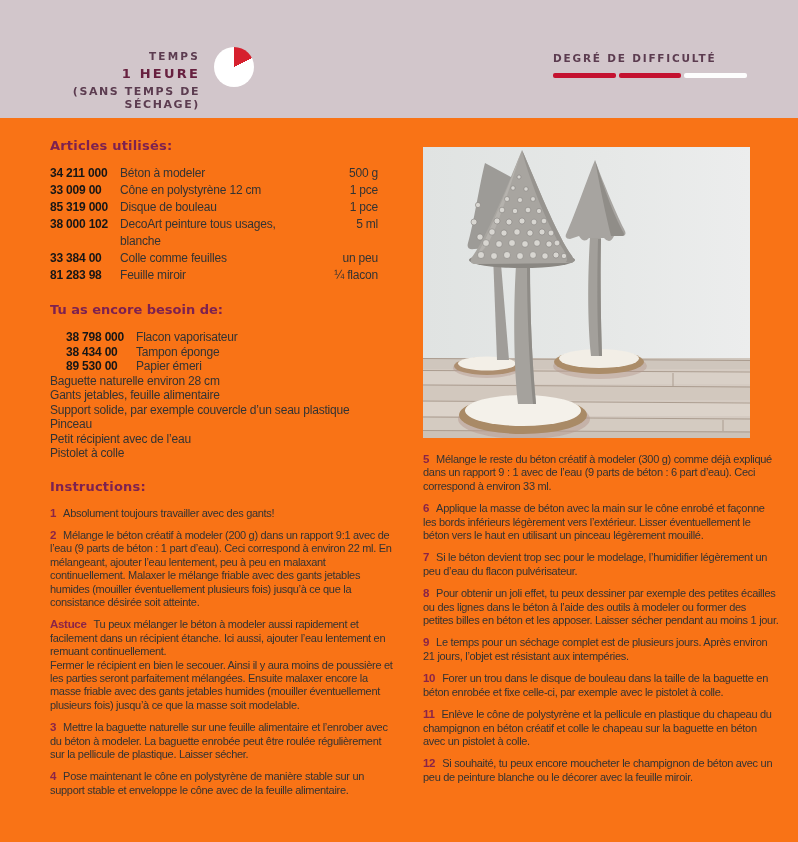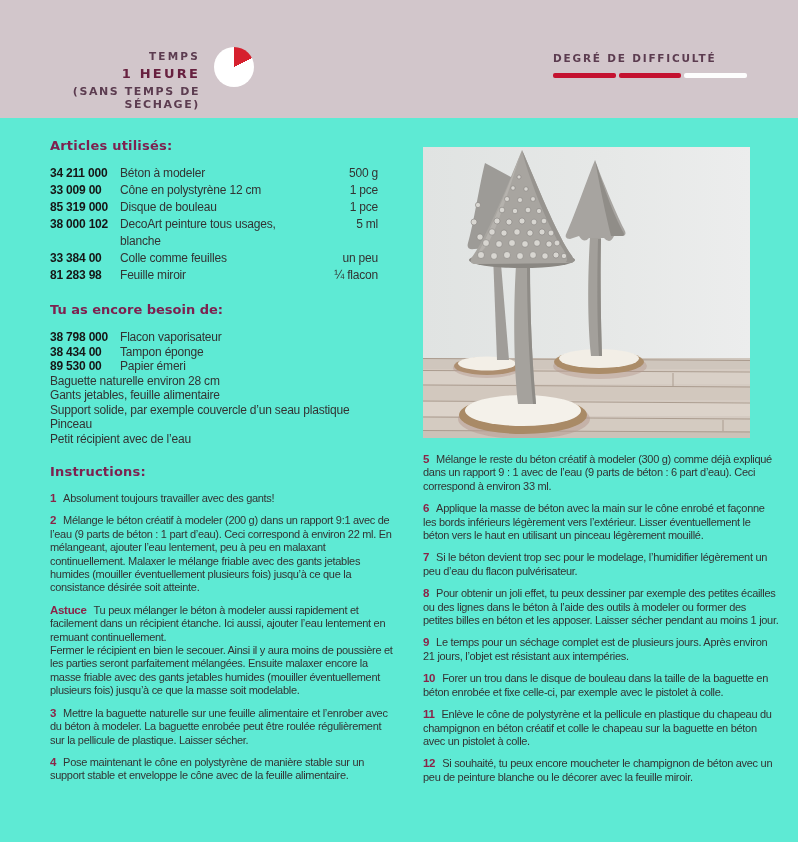--- a/index.html
+++ b/index.html
@@ -1,19 +1,19 @@
 <!DOCTYPE html>
 <html><head>
 <meta charset="utf-8">
 <style>
   * { margin:0; padding:0; box-sizing:border-box; }
   html,body { background:#ffffff; }
   .page {
     position:relative; width:798px; height:842px; overflow:hidden;
-    background:#5eead4;
+    background:#f97316;
     font-family:"Liberation Sans", sans-serif;
     color:#333333;
   }
   
   .band { position:absolute; left:0; top:0; width:798px; height:118px; background:#d2c6cb; }
   .time-block { position:absolute; left:0; top:50px; width:200px; text-align:right; color:#5c3c50; }
   .time-label { font-family:"DejaVu Sans", sans-serif; font-weight:700; font-size:10.5px; letter-spacing:2.2px; margin-bottom:4px; }
   .time-value { font-family:"DejaVu Sans", sans-serif; font-weight:800; font-size:13px; letter-spacing:2.2px; color:#67203f; margin-bottom:4px;text-align:right; }
   .time-note  { font-family:"DejaVu Sans", sans-serif; font-weight:700; font-size:11px; letter-spacing:1.6px; }
   .clock {
@@ -35,21 +35,21 @@
   .sub-title {
     font-family:"DejaVu Sans", sans-serif; font-weight:800; font-size:13px;
     color:#7d2150; margin-top:18px; margin-bottom:13px;
   }
   .articles-table { width:328px; }
   .article-row { display:flex; font-size:12px; line-height:17px; letter-spacing:-0.2px; }
   .article-row .sku { width:70px; font-weight:700; color:#161616; flex:none; }
   .article-row .name { flex:1; }
   .article-row .qty { width:62px; text-align:right; flex:none; }
   .needed-row { display:flex; font-size:12px; line-height:14.5px; letter-spacing:-0.2px; }
-  .needed-row .sku { width:70px; font-weight:700; color:#161616; flex:none; }
+  .needed-row .sku { width:70px; font-weight:700; color:#161616; flex:none;margin-left:16px; }
   .needed-row .name { flex:1; }
   .plain-line { font-size:12px; line-height:14.5px; letter-spacing:-0.2px; }
   .instructions-title { margin-top:18px; margin-bottom:13px; }
   .step { font-size:11px; line-height:13.4px; letter-spacing:-0.3px; margin-bottom:9px; }
   .step-label { font-weight:700; color:#8a2448; margin-right:7px; font-size:11.5px; }
   .step-text { white-space:pre-line; }
   
   .photo { width:327px; height:291px; margin-bottom:15px; }
   .photo svg { display:block; }
 </style>
@@ -143,20 +143,21 @@
 
 
         <div class="plain-line">Gants jetables, feuille alimentaire</div>
 
         <div class="plain-line">Support solide, par exemple couvercle d’un seau plastique</div>
 
         <div class="plain-line">Pinceau</div>
 
         <div class="plain-line">Petit récipient avec de l’eau</div>
 
+        <div class="plain-line">Pistolet à colle</div>
       </div>
 
     <div class="section-title instructions-title">Instructions:</div>
 
     <div>
 
         <p class="step">
           <span class="step-label">1</span><span class="step-text">Absolument toujours travailler avec des gants!</span>
         </p>
 

